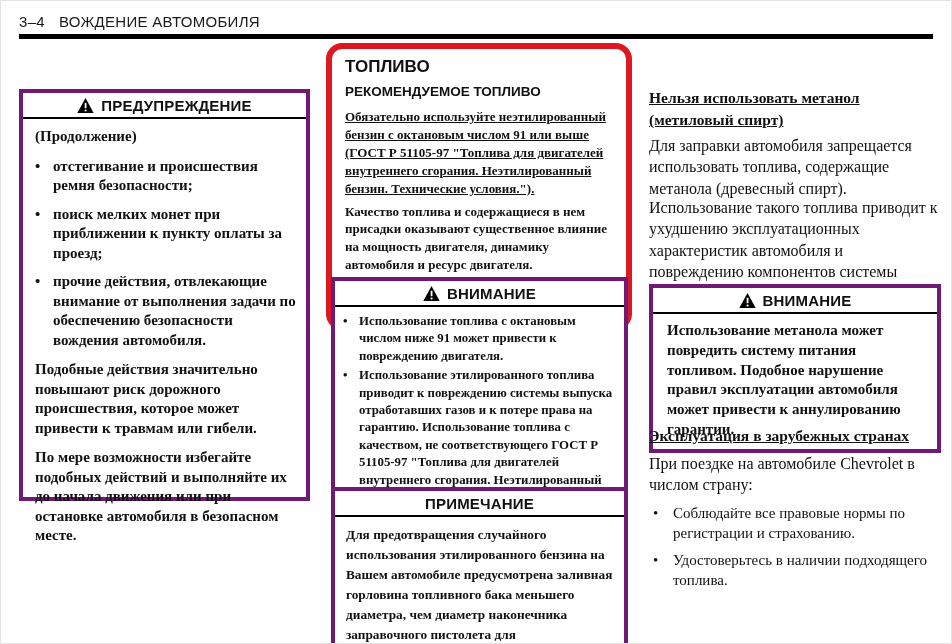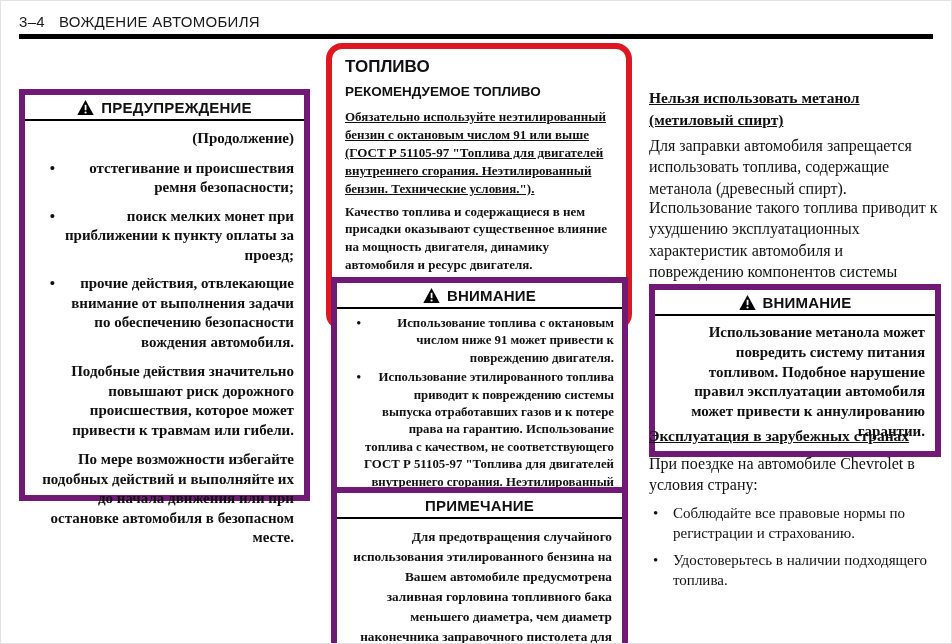--- a/index.html
+++ b/index.html
@@ -21,21 +21,21 @@
     font-size: 15px; letter-spacing: 0.3px; color: #1a1a1a;
     white-space: nowrap;
   }
   .page-header .pagenum { margin-right: 14px; }
   .header-rule {
     position: absolute; left: 18px; top: 33px;
     width: 914px; height: 5px; background: #000;
   }
 
   
-  .frame-box { border: 6px solid #701a75; background: #fff; text-align: right; }
+  .frame-box { border: 4px solid #701a75; background: #fff; }
   .frame-box .box-header {
     display: flex; align-items: center; justify-content: center;
     gap: 7px;
     border-bottom: 2px solid #000;
     padding: 4px 4px 3px;
     font-family: "Liberation Sans", sans-serif;
     font-weight: bold; font-size: 15px; letter-spacing: 0.2px;
   }
   .tri-icon { display: inline-block; width: 17px; height: 15px; }
 
@@ -206,21 +206,21 @@
               <rect x="10.8" y="7" width="2.6" height="8" fill="#fff"></rect>
               <circle cx="12.1" cy="18.3" r="1.6" fill="#fff"></circle>
             </svg>
         </span>
         <span>ВНИМАНИЕ</span>
       </div>
       <div class="box-body">Использование метанола может повредить систему питания топливом. Подобное нарушение правил эксплуатации автомобиля может привести к аннулированию гарантии.</div>
     </div>
 
     <div class="r-heading" style="top:424px;">Эксплуатация в зарубежных странах</div>
-    <p class="r-para" style="top:452px;">При поездке на автомобиле Chevrolet в условия страну:</p>
+    <p class="r-para" style="top:452px;">При поездке на автомобиле Chevrolet в числом страну:</p>
 
     <div class="r-bullets">
       <div class="blt">
         <span class="marker"></span>
         <span>Соблюдайте все правовые нормы по регистрации и страхованию.</span>
       </div>
       <div class="blt">
         <span class="marker"></span>
         <span>Удостоверьтесь в наличии подходящего топлива.</span>
       </div>

